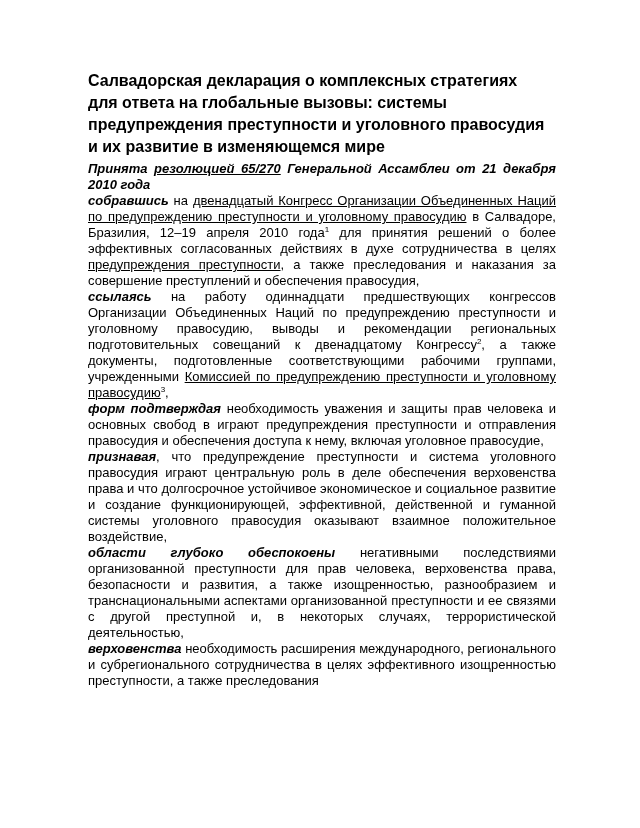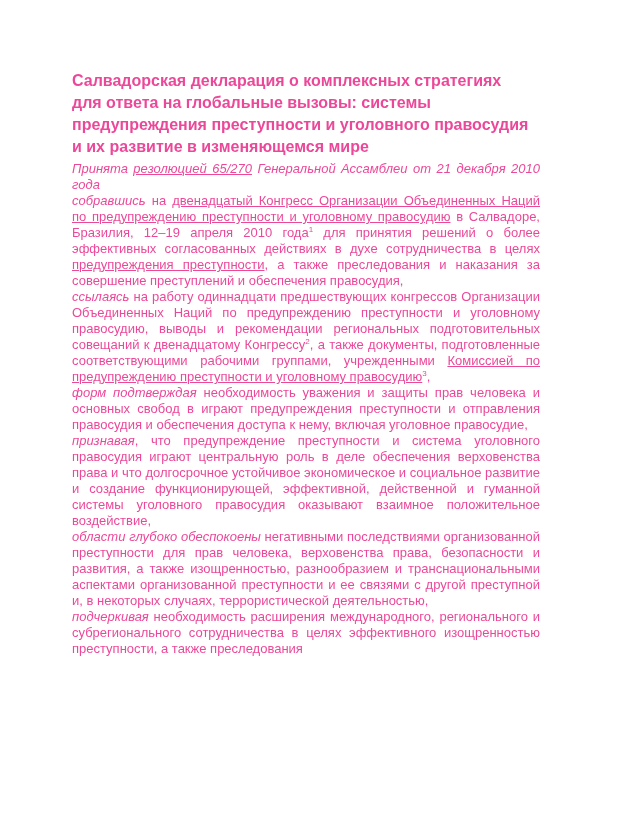--- a/index.html
+++ b/index.html
@@ -6,41 +6,41 @@
     margin: 0;
     padding: 0;
     background: #ffffff;
     width: 640px;
     height: 828px;
     overflow: hidden;
     font-family: "Liberation Sans", sans-serif;
   }
   .page {
     position: absolute;
-    left: 72px;
+    left: 88px;
     top: 70px;
     width: 468px;
-    color: #ec4899;
+    color: #000000;
   }
   .title {
     font-size: 16px;
     line-height: 22px;
     font-weight: bold;
     margin: 0 0 3px 0;
     max-width: 458px;
     text-align: left;
   }
   .doc-body p.para {
     margin: 0;
     font-size: 13px;
     line-height: 16px;
     text-align: justify;
     text-justify: inter-word;
   }
-  .it { font-style: italic; }
+  .it { font-style: italic; font-weight: bold; }
   a.doc-link {
     color: inherit;
     text-decoration: underline;
     cursor: pointer;
   }
   sup.fn {
     font-size: 8px;
     line-height: 0;
     vertical-align: super;
   }
@@ -50,15 +50,15 @@
 
 <div class="page">
   <h1 class="title">Салвадорская декларация о комплексных стратегиях для ответа на глобальные вызовы: системы предупреждения преступности и уголовного правосудия и их развитие в изменяющемся мире</h1>
   <div class="doc-body">
       <p class="para"><span class="it">Принята </span><a class="doc-link it">резолюцией 65/270</a><span class="it"> Генеральной Ассамблеи от 21 декабря 2010 года</span></p>
       <p class="para"><span class="it">собравшись</span><span> на </span><a class="doc-link">двенадцатый Конгресс Организации Объединенных Наций по предупреждению преступности и уголовному правосудию</a><span> в Салвадоре, Бразилия, 12–19 апреля 2010 года</span><sup class="fn">1</sup><span> для принятия решений о более эффективных согласованных действиях в духе сотрудничества в целях </span><a class="doc-link">предупреждения преступности</a><span>, а также преследования и наказания за совершение преступлений и обеспечения правосудия,</span></p>
       <p class="para"><span class="it">ссылаясь</span><span> на работу одиннадцати предшествующих конгрессов Организации Объединенных Наций по предупреждению преступности и уголовному правосудию, выводы и рекомендации региональных подготовительных совещаний к двенадцатому Конгрессу</span><sup class="fn">2</sup><span>, а также документы, подготовленные соответствующими рабочими группами, учрежденными </span><a class="doc-link">Комиссией по предупреждению преступности и уголовному правосудию</a><sup class="fn">3</sup><span>,</span></p>
       <p class="para"><span class="it">форм подтверждая</span><span> необходимость уважения и защиты прав человека и основных свобод в играют предупреждения преступности и отправления правосудия и обеспечения доступа к нему, включая уголовное правосудие,</span></p>
       <p class="para"><span class="it">признавая</span><span>, что предупреждение преступности и система уголовного правосудия играют центральную роль в деле обеспечения верховенства права и что долгосрочное устойчивое экономическое и социальное развитие и создание функционирующей, эффективной, действенной и гуманной системы уголовного правосудия оказывают взаимное положительное воздействие,</span></p>
       <p class="para"><span class="it">области глубоко обеспокоены</span><span> негативными последствиями организованной преступности для прав человека, верховенства права, безопасности и развития, а также изощренностью, разнообразием и транснациональными аспектами организованной преступности и ее связями с другой преступной и, в некоторых случаях, террористической деятельностью,</span></p>
-      <p class="para"><span class="it">подчеркивая</span><span> необходимость расширения международного, регионального и субрегионального сотрудничества в целях эффективного изощренностью преступности, а также преследования</span></p>
+      <p class="para"><span class="it">верховенства</span><span> необходимость расширения международного, регионального и субрегионального сотрудничества в целях эффективного изощренностью преступности, а также преследования</span></p>
     </div>
 </div>
 
 </body></html>

